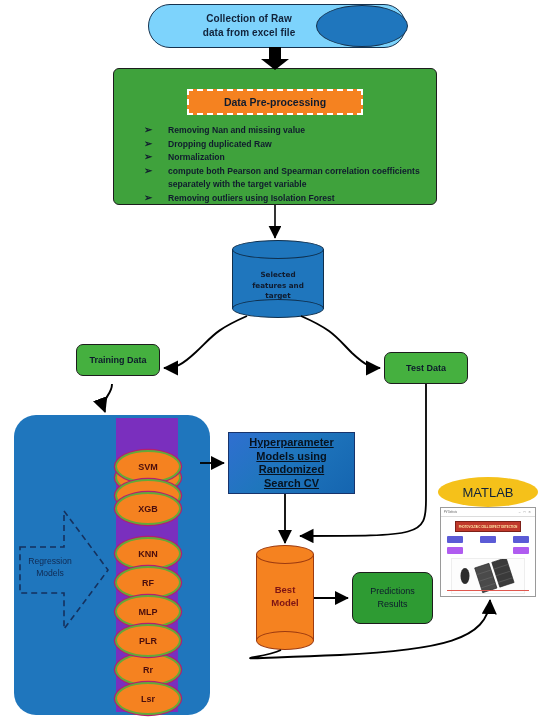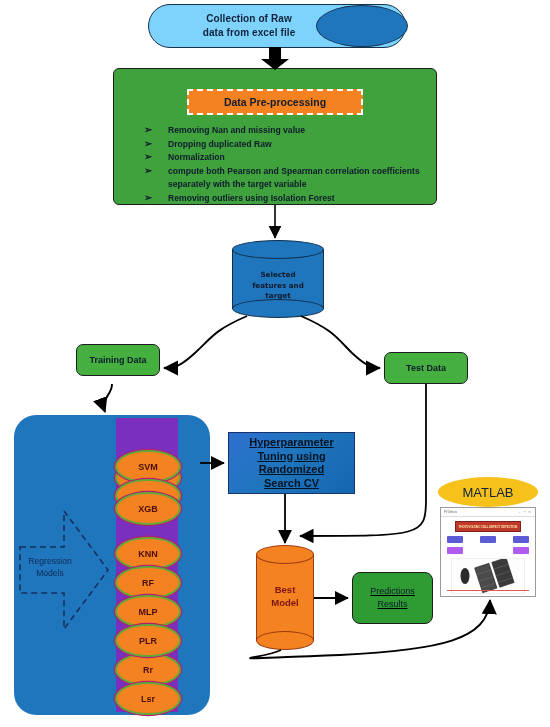--- a/index.html
+++ b/index.html
@@ -71,21 +71,21 @@
   
   #cyl-best{left:256px;top:545px;width:58px;height:105px;z-index:3;border-radius:25px;}
   #cyl-best .body{background:#f58220;border-left-color:#9c3a10;border-right-color:#9c3a10;}
   #cyl-best .top{background:#f58220;border-color:#9c3a10;}
   #cyl-best .bot{background:#f58220;border-color:#9c3a10;}
   #cyl-best .lbl{position:absolute;left:0;right:0;top:38px;color:#7d1414;font-size:9.5px;
       font-weight:bold;text-align:center;line-height:13px;}
 
   
   #predict{left:352px;top:572px;width:81px;height:52px;background:#2e9b33;
-      border:1.4px solid #1d1d1d;border-radius:8px;z-index:3;text-decoration:underline;}
+      border:1.4px solid #1d1d1d;border-radius:8px;z-index:3;}
   #predict .txt{color:#0d1a2c;font-size:9px;line-height:13px;}
 
   
   #matlab{left:438px;top:477px;width:100px;height:30px;background:#f5c11a;
       border-radius:50%;z-index:4;}
   #matlab .txt{color:#11223a;font-size:13px;}
   #gui{left:440px;top:507px;width:96px;height:90px;background:#ffffff;
       border:1px solid #9a9a9a;z-index:3;display:block;padding:0;}
   #gui-title{height:8px;border-bottom:1px solid #dcdcdc;display:flex;align-items:center;
       justify-content:space-between;padding:0 3px;}
@@ -220,21 +220,21 @@
   <div class="pill" style="left:115px;top:624px;">
       <span>PLR</span>
     </div>
   <div class="pill" style="left:115px;top:682px;">
       <span>Lsr</span>
     </div>
 
   <div class="node" id="hyper">
     <div class="txt">
       <div>Hyperparameter</div>
-      <div>Tuning using</div>
+      <div>Models using</div>
       <div>Randomized</div>
       <div>Search CV</div>
     </div>
   </div>
 
   <div class="cyl" id="cyl-best">
     <div class="body"></div>
     <div class="bot"></div>
     <div class="top"></div>
     <div class="lbl">

